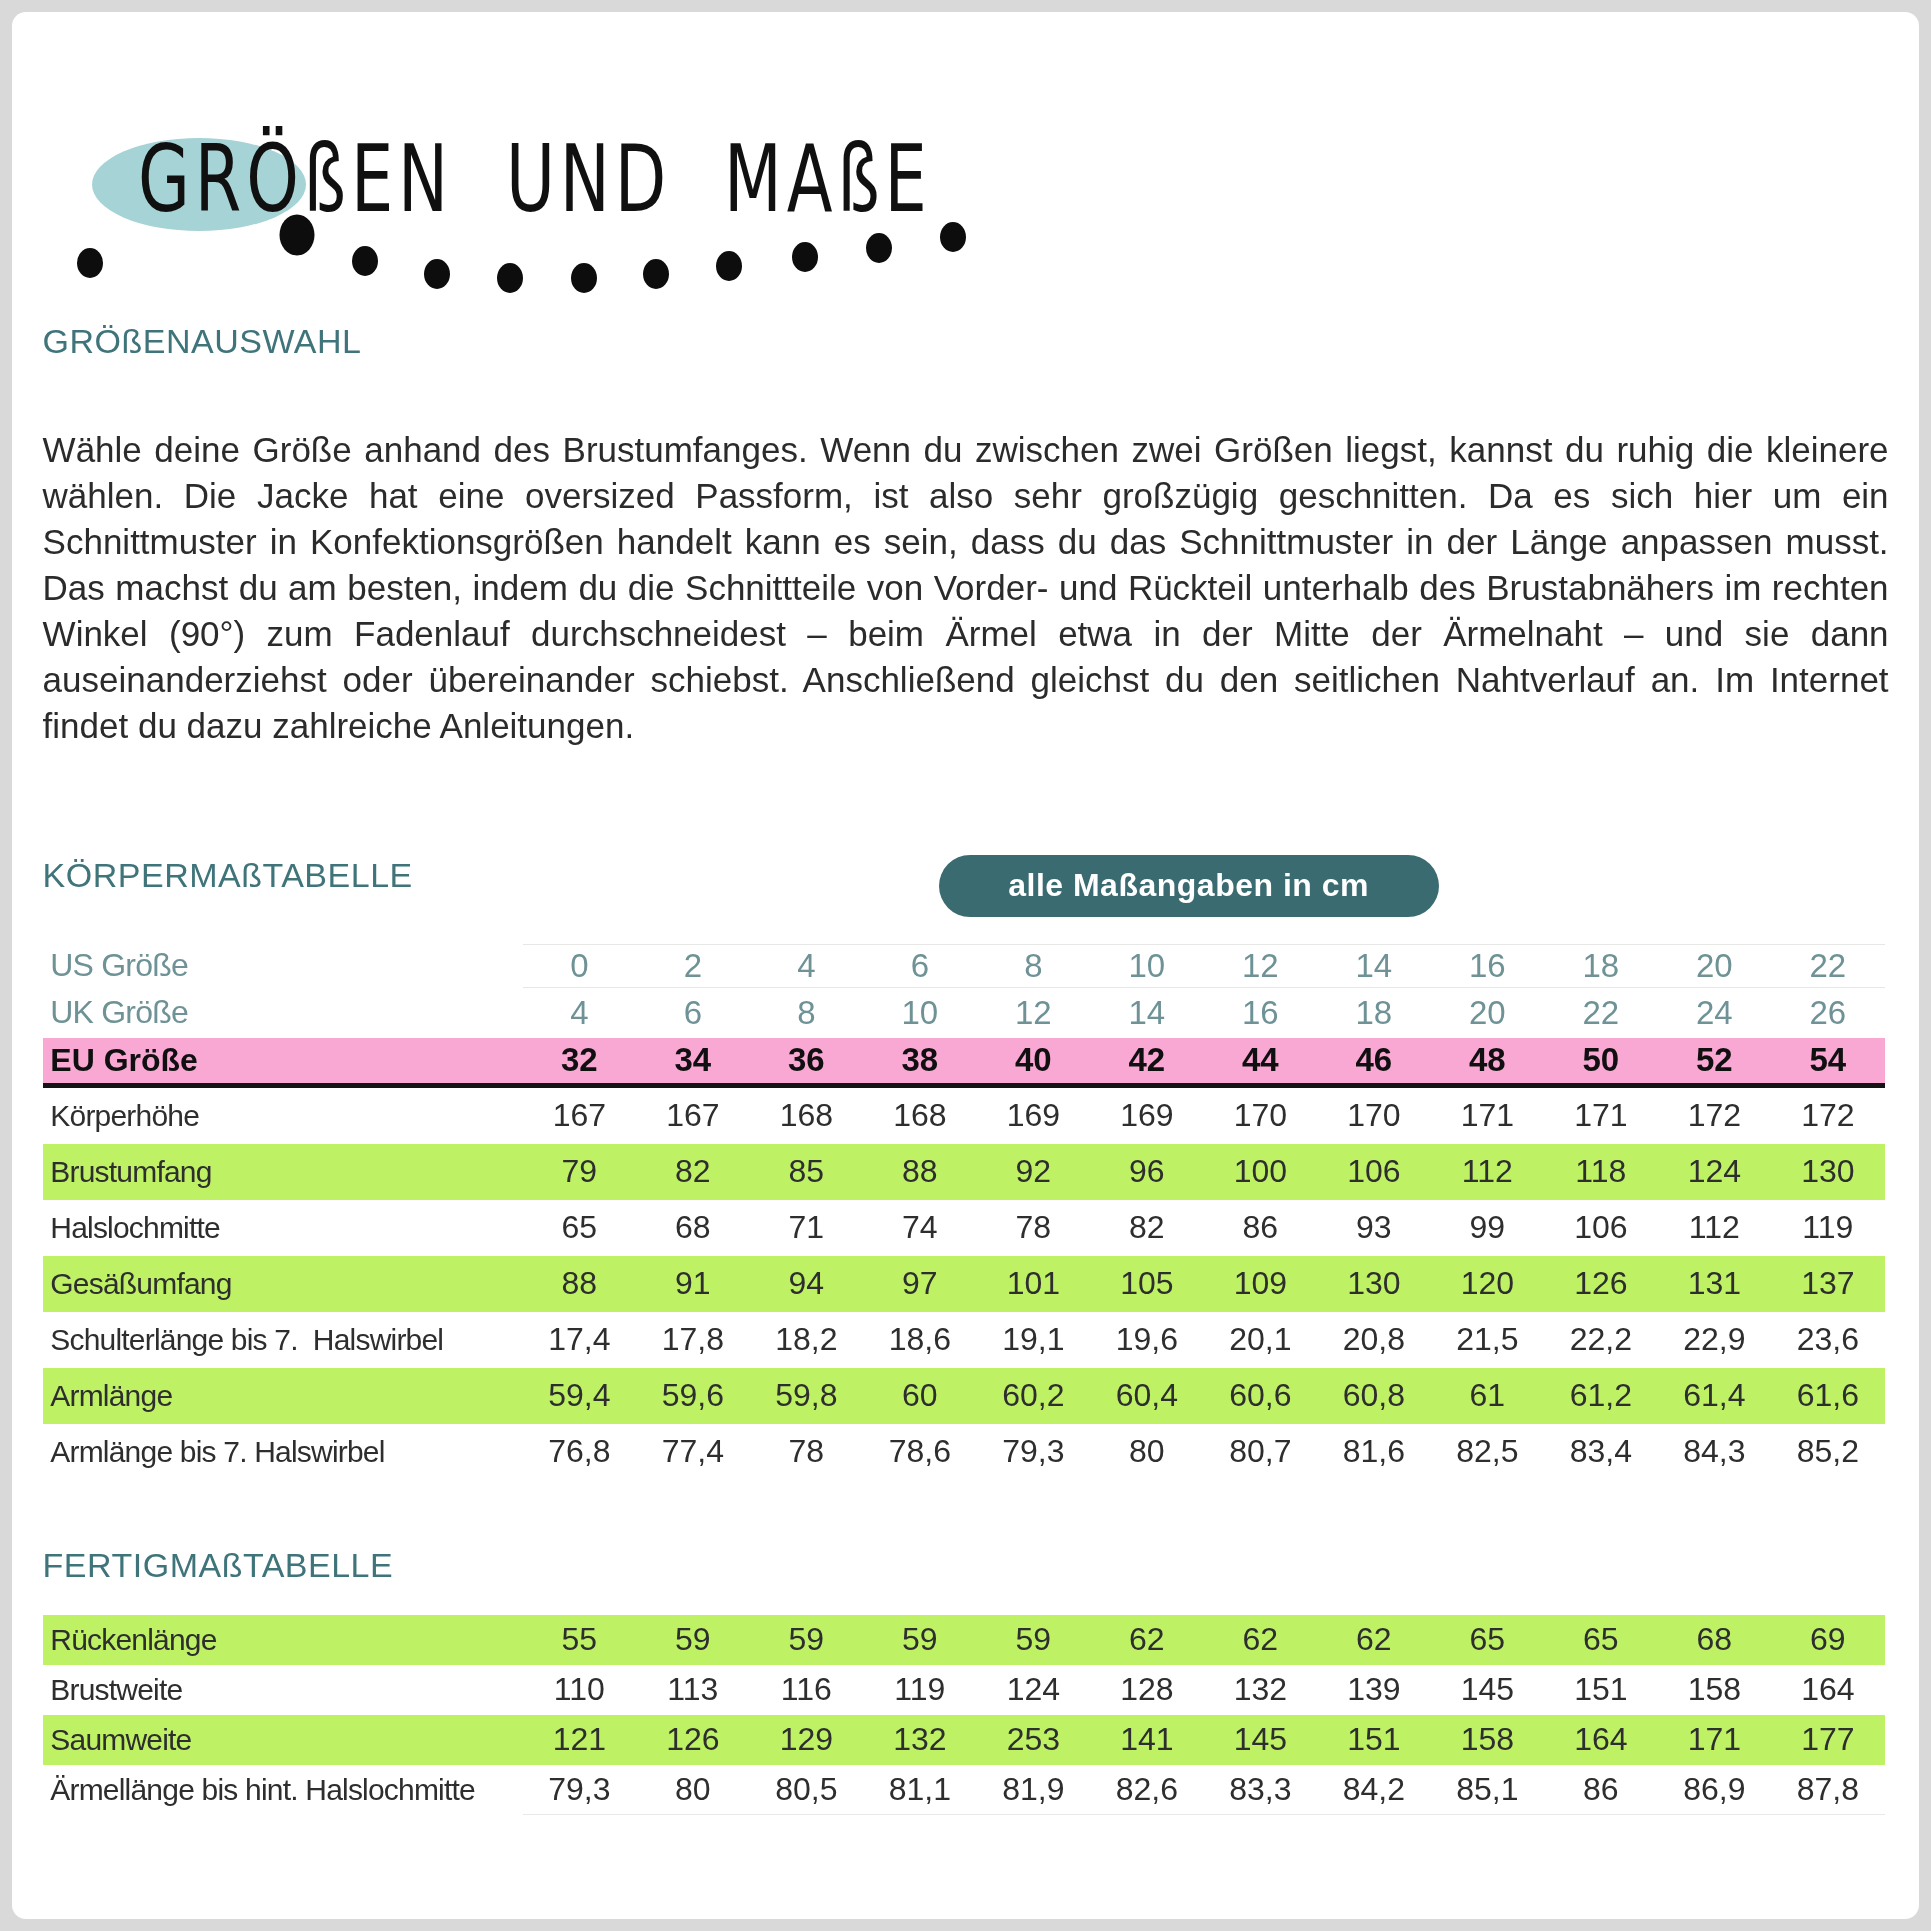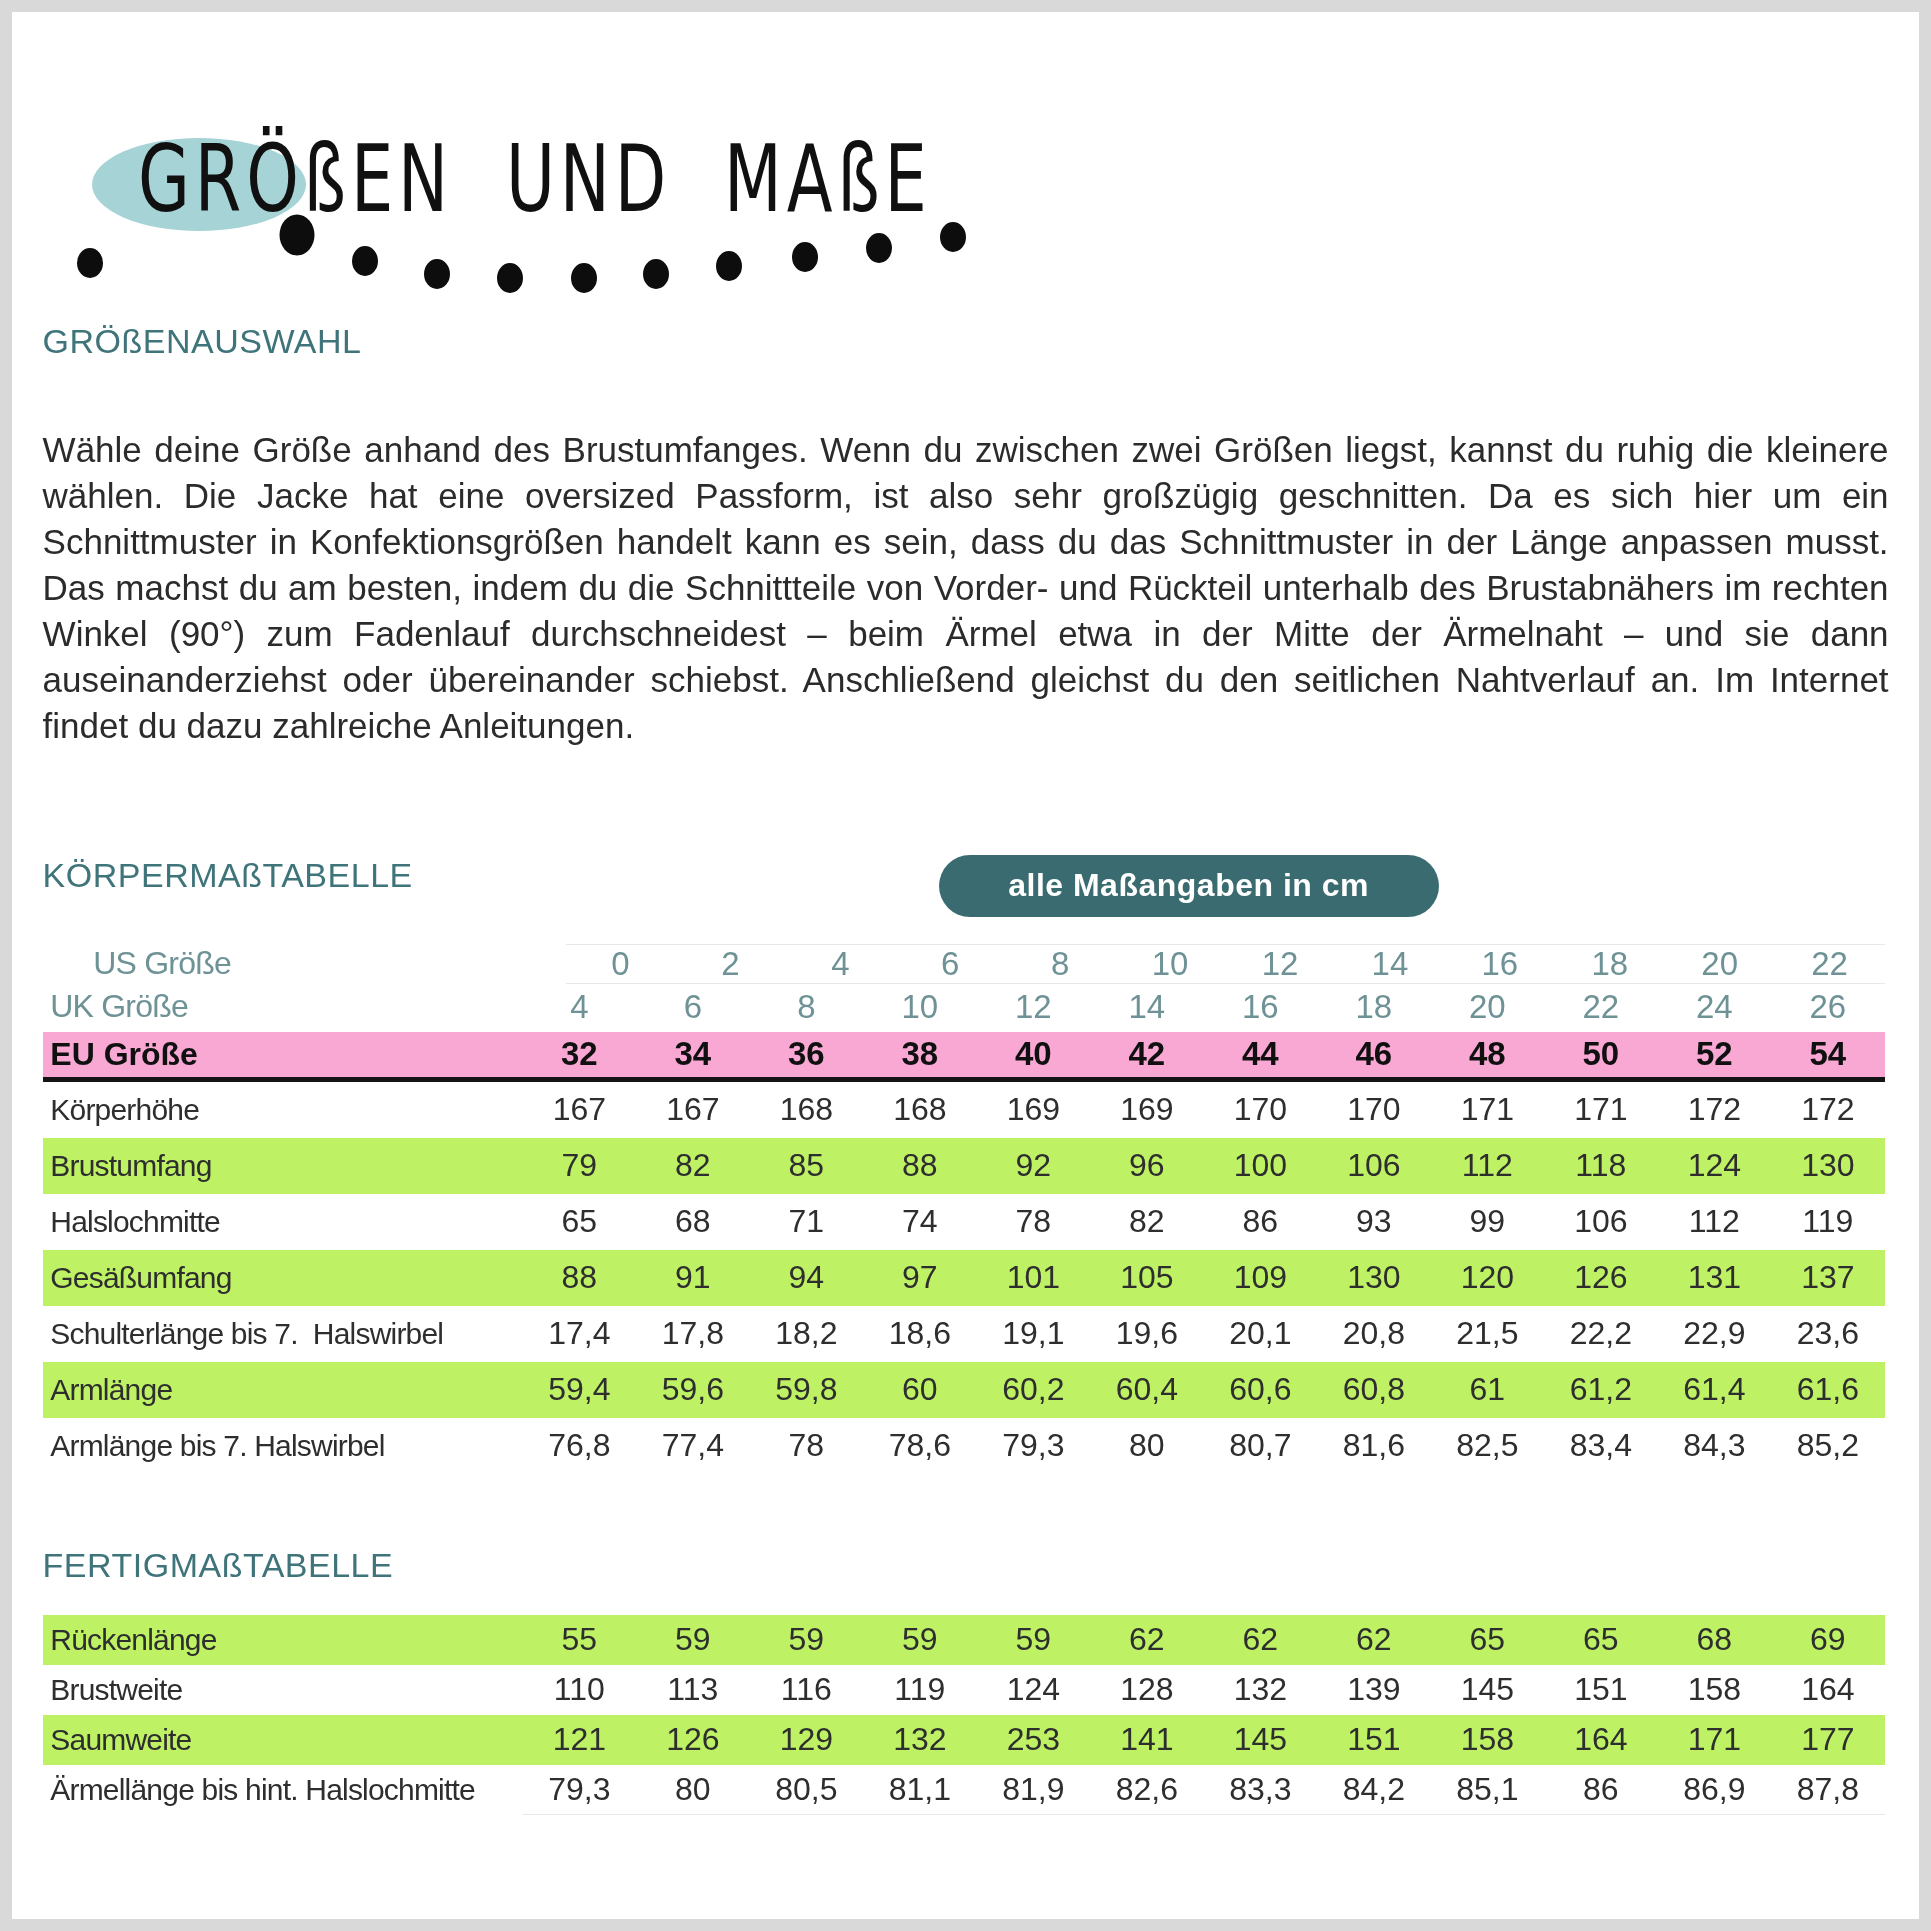--- a/index.html
+++ b/index.html
@@ -6,20 +6,21 @@
   body{
     width:1931px;height:1931px;position:relative;
     background:#d9d9d9;
     font-family:"Liberation Sans", sans-serif;
     color:#2e2e2e;
     overflow:hidden;
   }
   .page{
     position:absolute; inset:11.6px;
     background:#ffffff;
+    border-radius:14px;
   }
   
   .ellipse{
     position:absolute; left:80px; top:126px; width:214px; height:93px;
     background:#a5d3d6; border-radius:50%;
   }
   .script-title{
     position:absolute; left:126px; top:114px; margin:0;
     font-family:"DejaVu Sans", sans-serif;
     font-size:93px; font-weight:400; color:#101010;
@@ -63,21 +64,21 @@
   }
   .cell{
     display:flex; align-items:center; justify-content:center;
     font-size:32px; box-sizing:border-box; white-space:nowrap;
   }
   .cell.label{
     justify-content:flex-start; padding-left:7.7px;
     font-size:30px; letter-spacing:-0.8px;
   }
   
-  .trow.size-us{height:38px;margin-left:43px;}
+  .trow.size-us{height:44px;}
   .trow.size-uk{height:50px;}
   .trow.size-us .cell,.trow.size-uk .cell{color:#6e9295; font-size:33px;}
   .trow.size-us .cell.label,.trow.size-uk .cell.label{font-size:32px;}
   .trow.size-us .cell.val{border-top:1.9px solid #e7e7e5; border-bottom:1.9px solid #e7e7e5;}
   
   .trow.size-eu{
     height:45px; background:#f9a8d4; border-bottom:5.8px solid #141414;
   }
   .trow.size-eu .cell{font-weight:700; color:#101010; font-size:33px;}
   .trow.size-eu .cell.label{font-size:32px; letter-spacing:0;}

